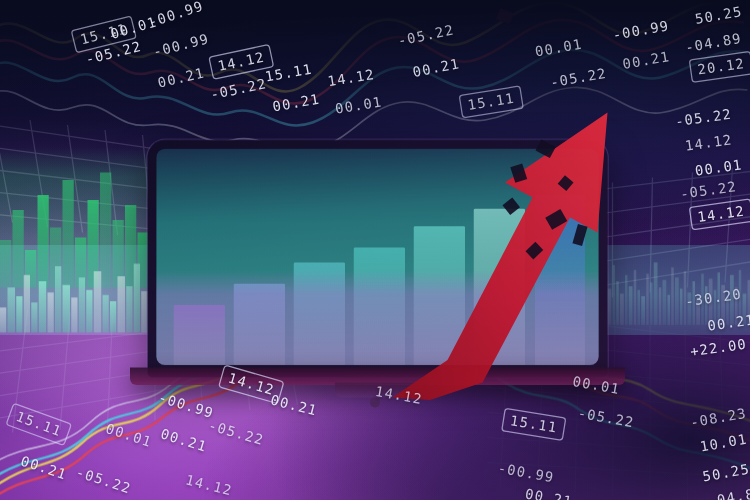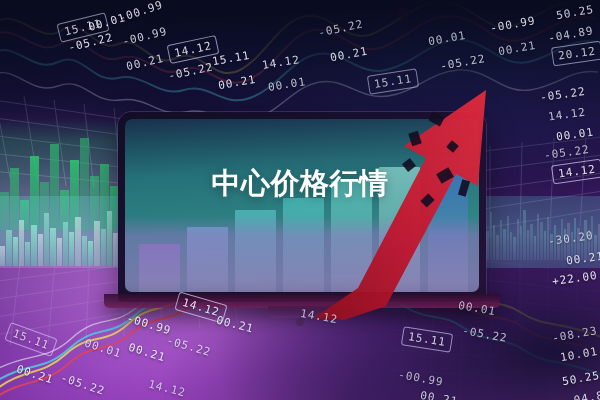--- a/index.html
+++ b/index.html
@@ -444,16 +444,15 @@
       <div class="num" style="left: 148px; top: 382px; transform: rotate(14deg); opacity: 0.72;">14.12</div>
       <div class="num" style="left: 300px; top: 310px; transform: rotate(10deg); opacity: 0.72;">14.12</div>
       <div class="numbox" style="left: 402px; top: 330px; transform: rotate(9deg); opacity: 0.82;">15.11</div>
       <div class="num" style="left: 458px; top: 302px; transform: rotate(10deg); opacity: 0.72;">00.01</div>
       <div class="num" style="left: 462px; top: 328px; transform: rotate(10deg); opacity: 0.72;">-05.22</div>
       <div class="num" style="left: 398px; top: 372px; transform: rotate(10deg); opacity: 0.72;">-00.99</div>
       <div class="num" style="left: 420px; top: 392px; transform: rotate(10deg); opacity: 0.82;">00.21</div>
     </div>
 
   <div id="headline">
-    <div>中心价格行情</div>
   </div>
 
 </div>
 
 </body></html>

